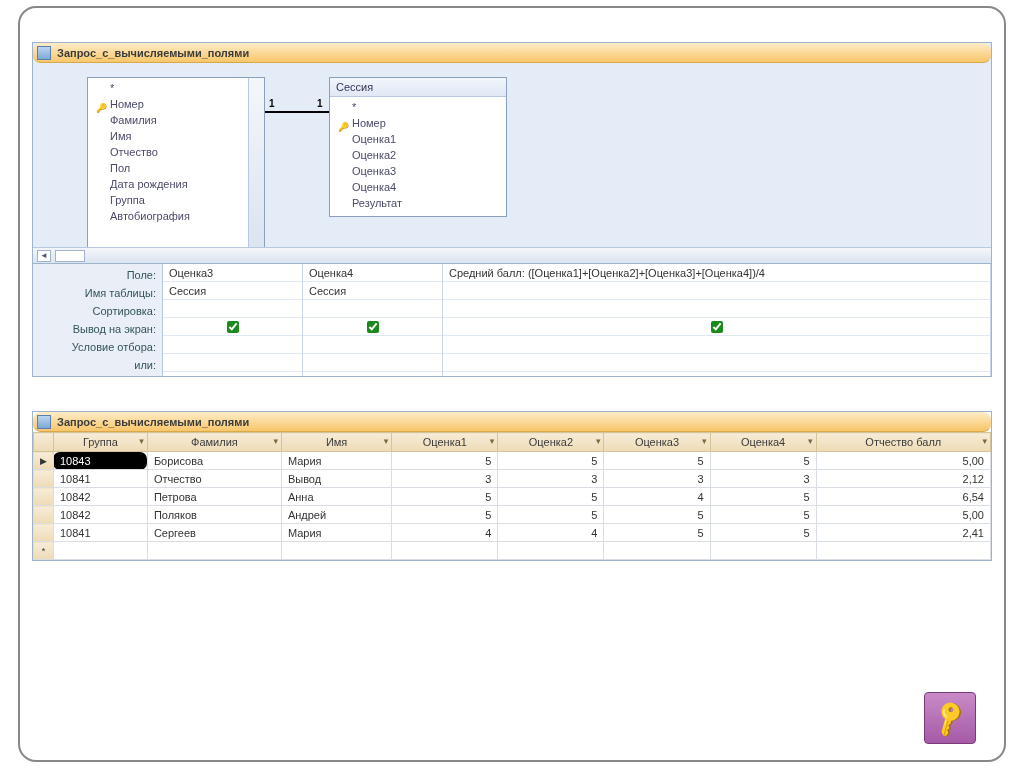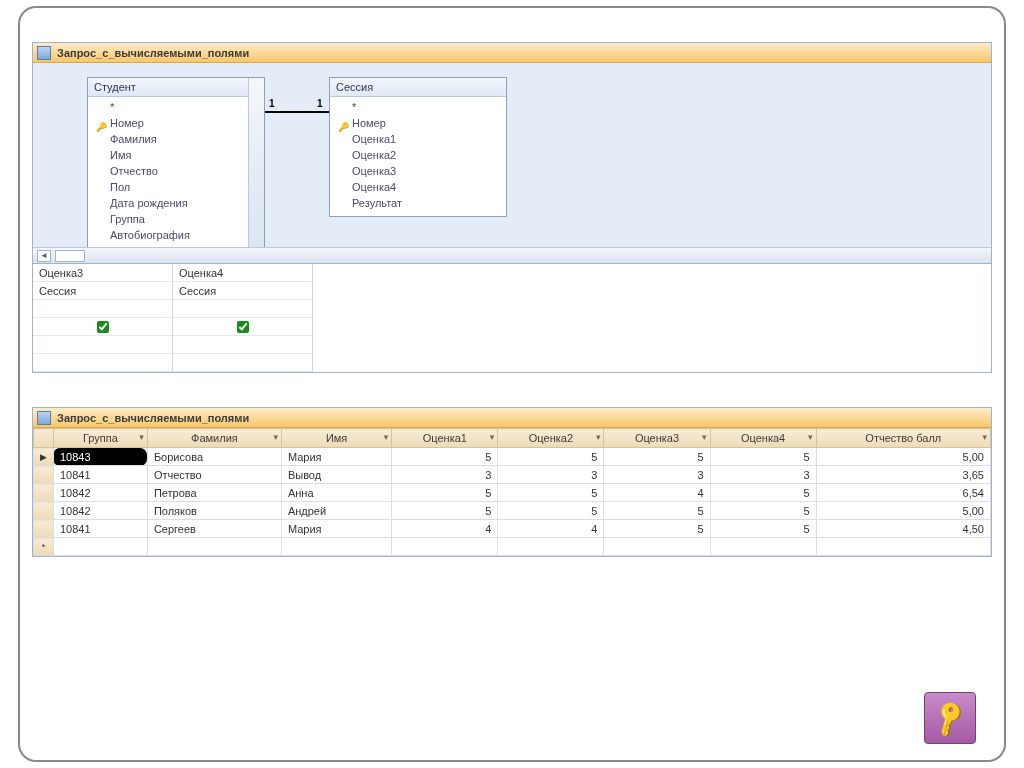--- a/index.html
+++ b/index.html
@@ -25,20 +25,21 @@
     background: #e4ecf7;
   }
   .title-bar {
     background: linear-gradient(#fdecc8, #f9c66a);
     height: 20px;
     display: flex;
     align-items: center;
     padding: 0 4px;
     gap: 6px;
     border-bottom: 1px solid #d9a84a;
+    border-radius: 8px;
   }
   .title-icon {
     width: 14px; height: 14px;
     background: linear-gradient(#bcd5f0, #7ea8d8);
     border: 1px solid #5a7faf;
     display: inline-block;
   }
   .title-text { font-weight: bold; color: #3b3b3b; font-size: 11px; }
   .designer-pane {
     height: 200px;
@@ -207,21 +208,20 @@
 
   <div class="window-top">
     <div class="title-bar">
       <span class="title-icon"></span>
       <span class="title-text">Запрос_с_вычисляемыми_полями</span>
     </div>
 
     <div class="designer-pane">
 
       <div class="table-box" id="tbox0" style="left:54px; top:14px; width:178px; height:174px;">
-        <div class="table-box-header">Студент</div>
         <div class="table-box-body" id="tbody0">
             <div class="field-row">
               <span class="key-icon"></span>
               <span>*</span>
             </div>
             <div class="field-row">
               <span class="key-icon pk"></span>
               <span>Номер</span>
             </div>
             <div class="field-row">
@@ -294,32 +294,48 @@
       <div class="rel-lbl" style="left:236px; top:35px;">1</div>
       <div class="rel-lbl" style="left:284px; top:35px;">1</div>
 
       <div class="scroll-stub-h">
         <div class="mini-btn">◄</div>
         <div class="mini-btn" style="width:30px"></div>
       </div>
     </div>
 
     <div class="qbe-grid">
+      <div class="qbe-labels">
+        <div>Поле:</div>
+        <div>Имя таблицы:</div>
+        <div>Сортировка:</div>
+        <div>Вывод на экран:</div>
+        <div>Условие отбора:</div>
+        <div>или:</div>
+      </div>
       <div class="qbe-cols" id="qbe-cols">
           <div class="qbe-col narrow">
             <div class="qbe-cell">Оценка3</div>
             <div class="qbe-cell">Сессия</div>
             <div class="qbe-cell"></div>
             <div class="qbe-cell qbe-check"><input type="checkbox" checked="" style=""></div>
             <div class="qbe-cell"></div>
             <div class="qbe-cell"></div>
           </div>
           <div class="qbe-col narrow">
             <div class="qbe-cell">Оценка4</div>
             <div class="qbe-cell">Сессия</div>
+            <div class="qbe-cell"></div>
+            <div class="qbe-cell qbe-check"><input type="checkbox" checked="" style=""></div>
+            <div class="qbe-cell"></div>
+            <div class="qbe-cell"></div>
+          </div>
+          <div class="qbe-col wide">
+            <div class="qbe-cell">Средний балл: ([Оценка1]+[Оценка2]+[Оценка3]+[Оценка4])/4</div>
+            <div class="qbe-cell"></div>
             <div class="qbe-cell"></div>
             <div class="qbe-cell qbe-check"><input type="checkbox" checked="" style=""></div>
             <div class="qbe-cell"></div>
             <div class="qbe-cell"></div>
           </div>
         </div>
     </div>
   </div>
 
   <div class="result-window">
@@ -355,21 +371,21 @@
           </tr>
           <tr>
             <td class="row-selector"></td>
             <td>10841</td>
             <td>Отчество</td>
             <td>Вывод</td>
             <td class="num">3</td>
             <td class="num">3</td>
             <td class="num">3</td>
             <td class="num">3</td>
-            <td class="num">3,65</td>
+            <td class="num">2,12</td>
           </tr>
           <tr>
             <td class="row-selector"></td>
             <td>10842</td>
             <td>Петрова</td>
             <td>Анна</td>
             <td class="num">5</td>
             <td class="num">5</td>
             <td class="num">4</td>
             <td class="num">5</td>
@@ -388,21 +404,21 @@
           </tr>
           <tr>
             <td class="row-selector"></td>
             <td>10841</td>
             <td>Сергеев</td>
             <td>Мария</td>
             <td class="num">4</td>
             <td class="num">4</td>
             <td class="num">5</td>
             <td class="num">5</td>
-            <td class="num">4,50</td>
+            <td class="num">2,41</td>
           </tr>
           <tr>
             <td class="row-selector">*</td>
             <td></td>
             <td></td>
             <td></td>
             <td class="num"></td>
             <td class="num"></td>
             <td class="num"></td>
             <td class="num"></td>

